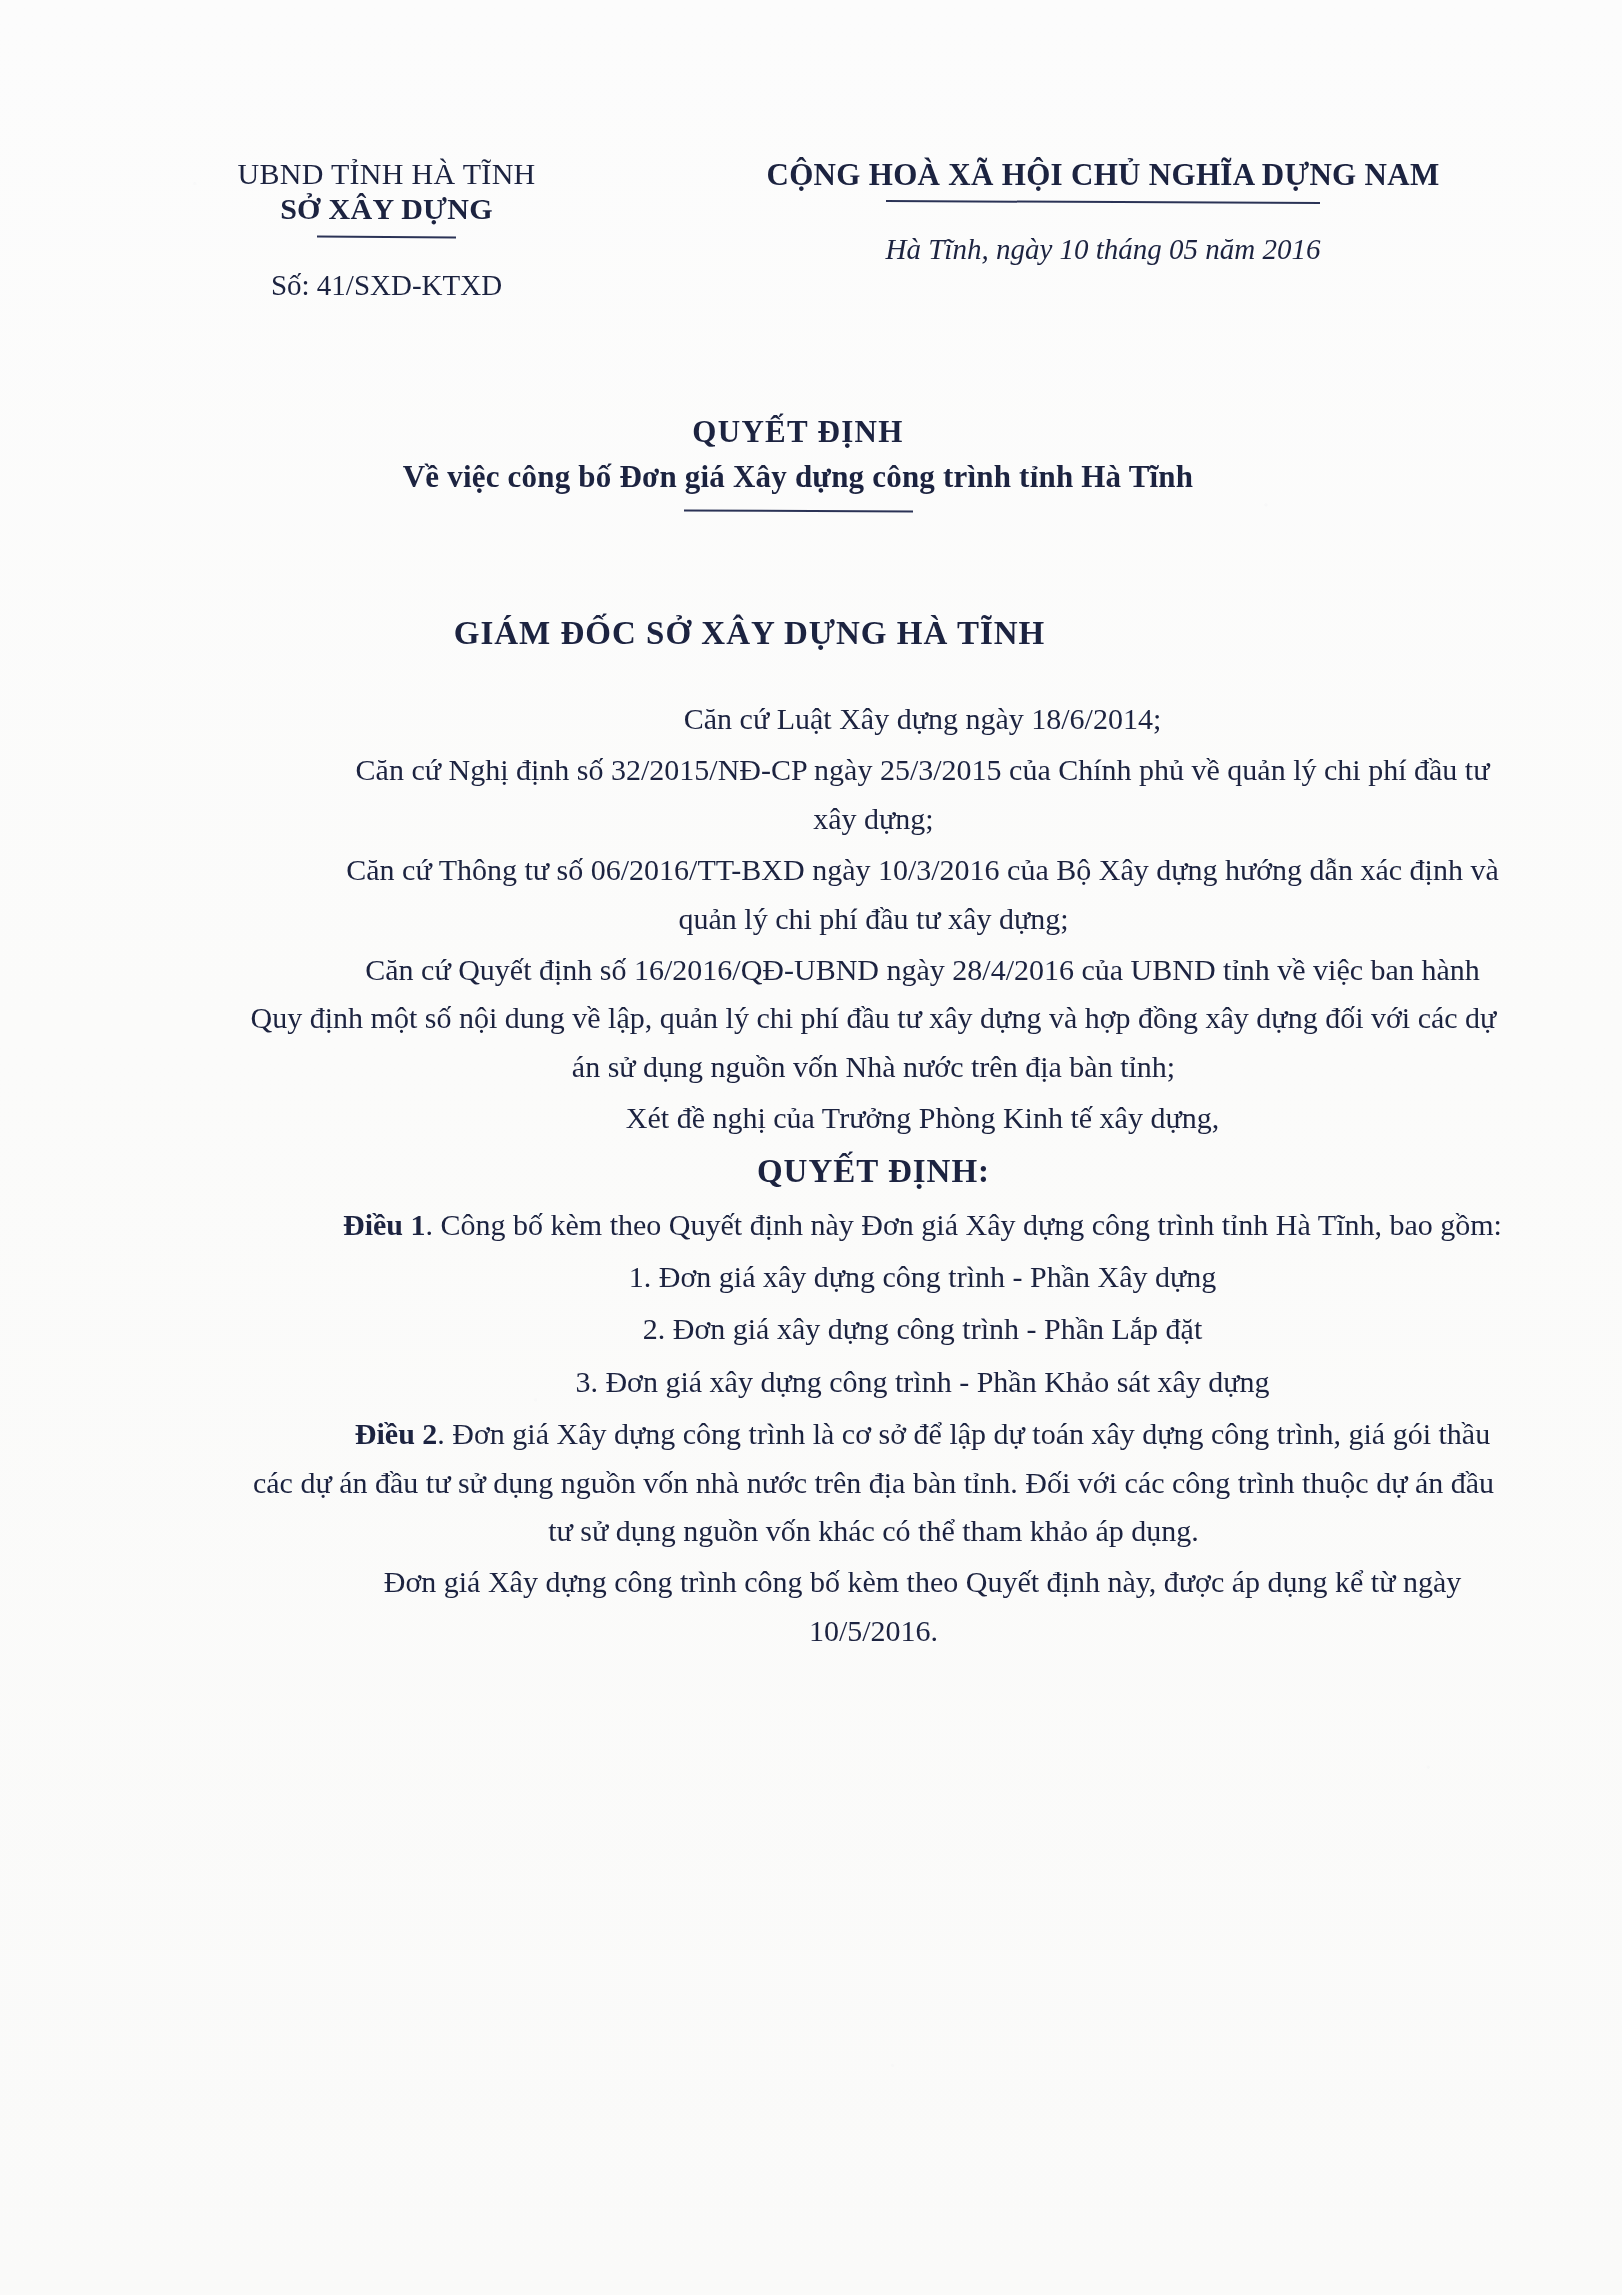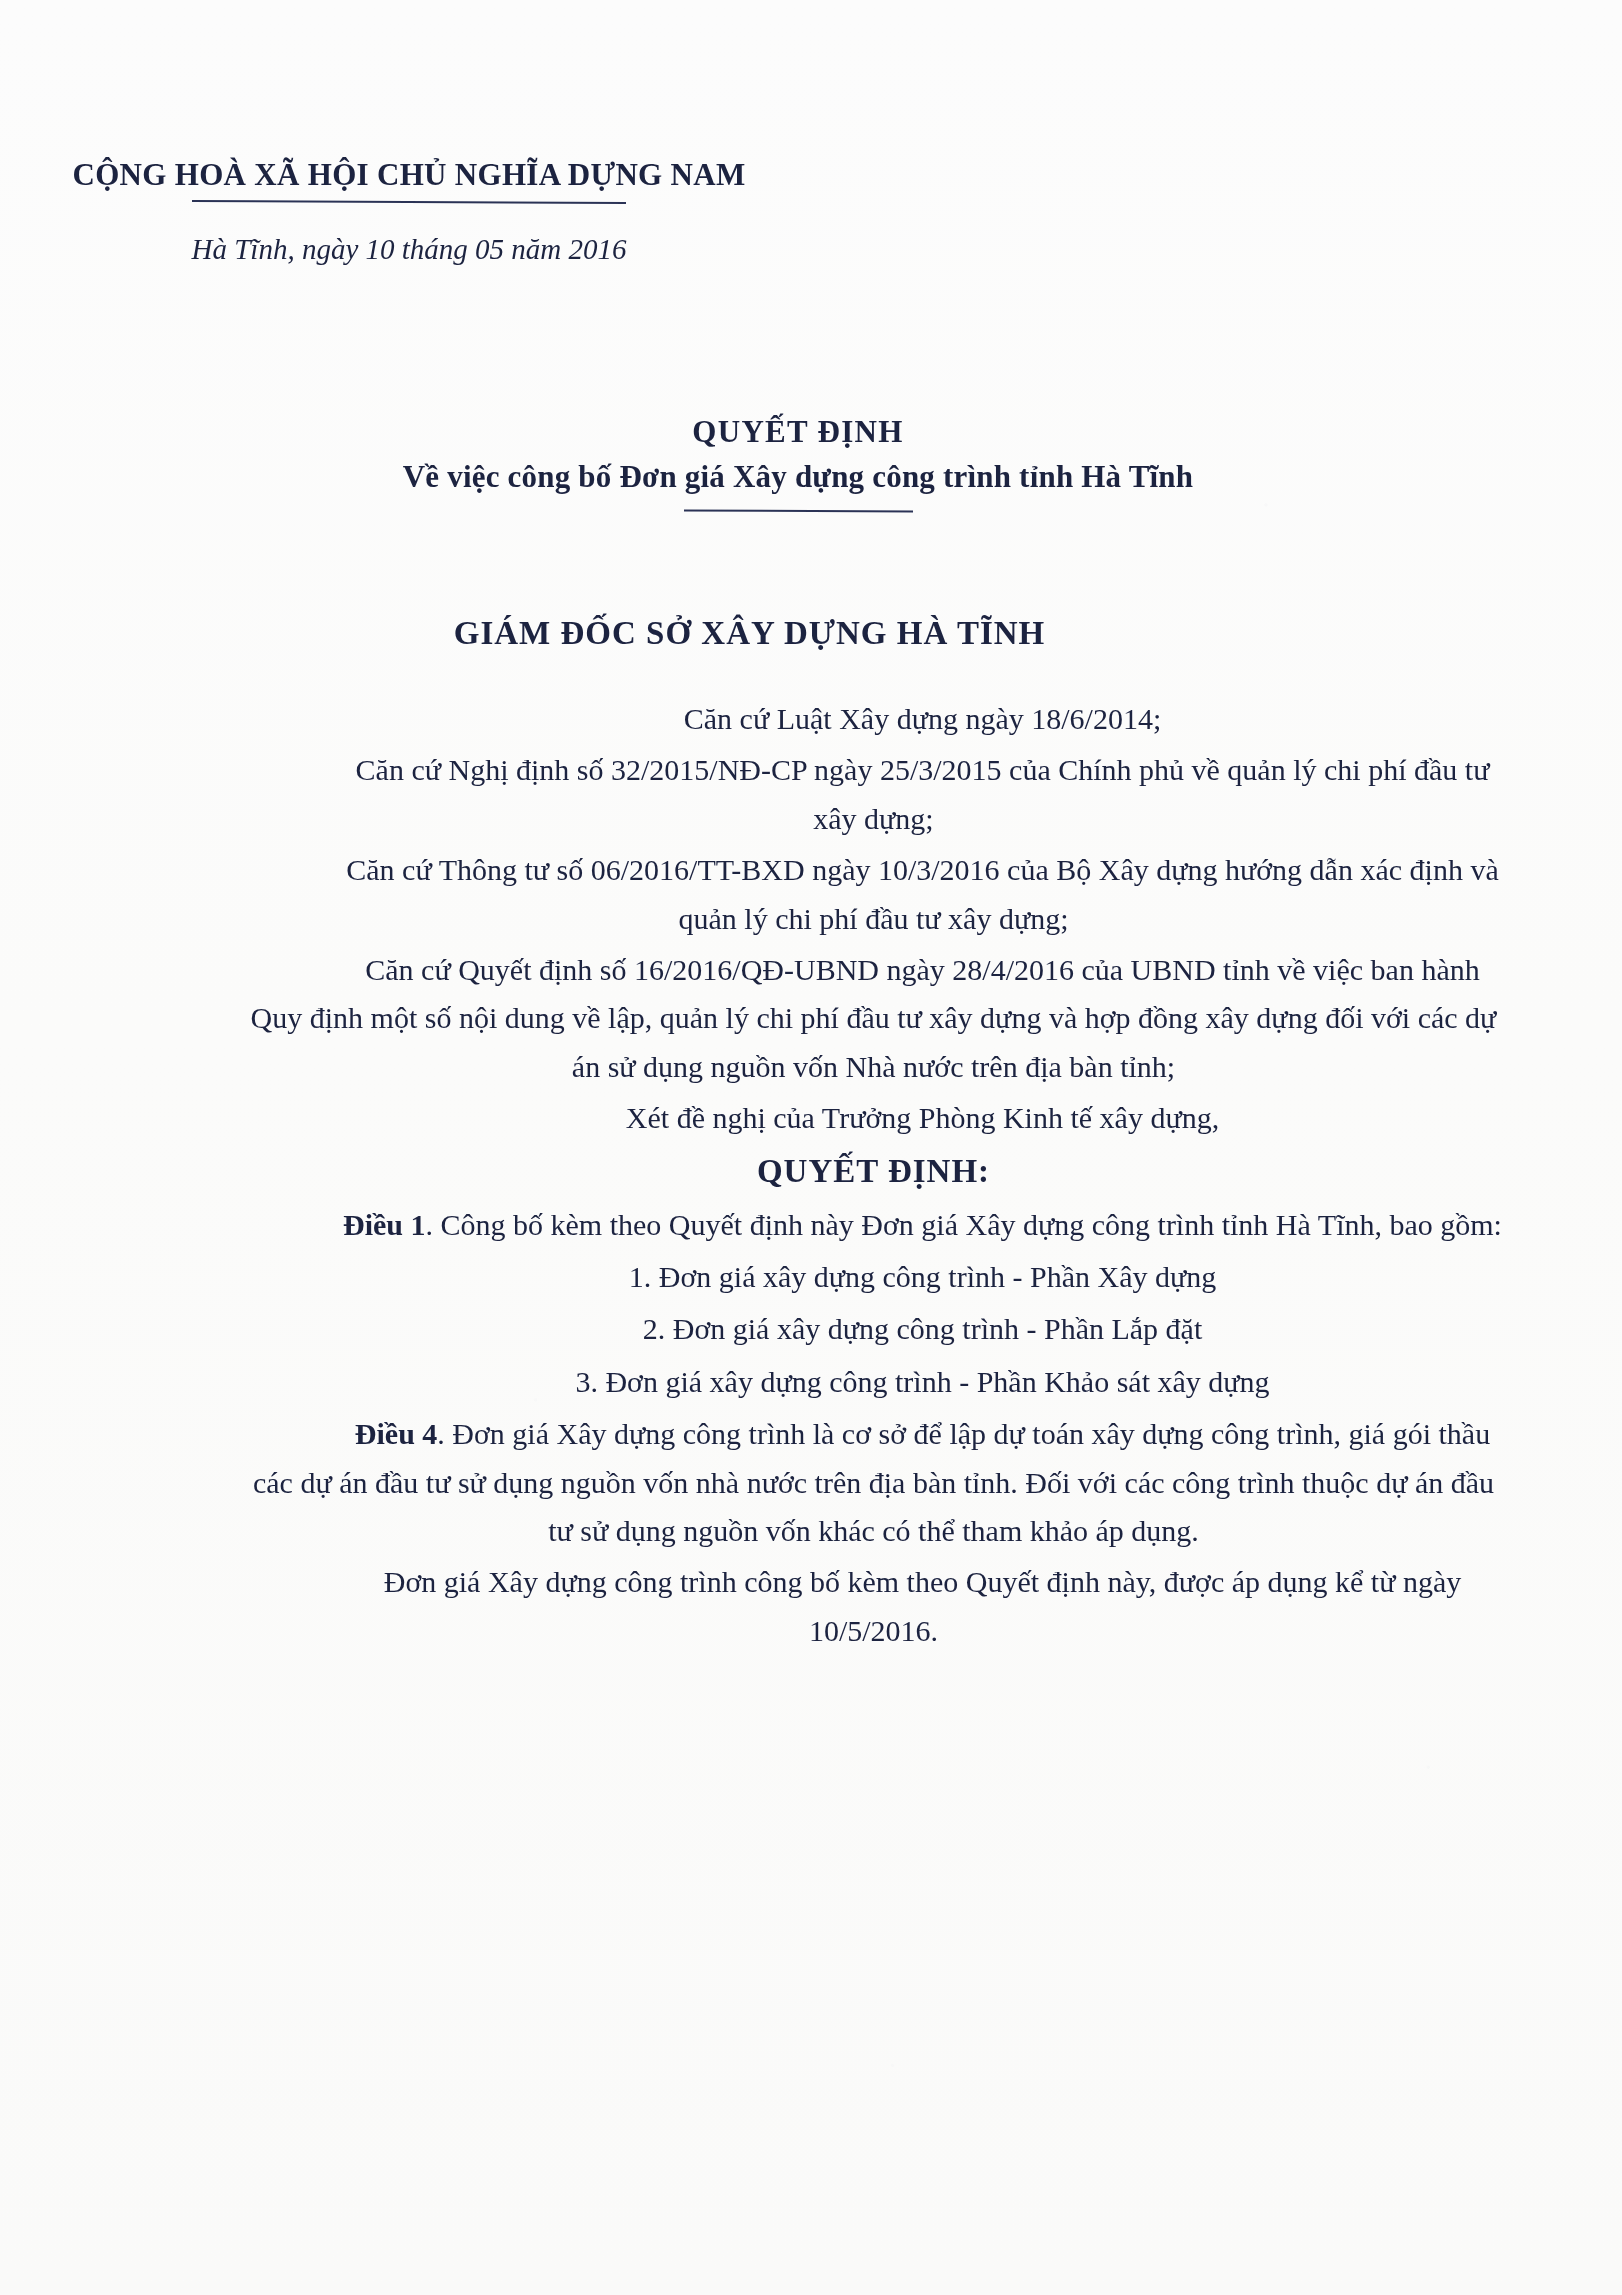--- a/index.html
+++ b/index.html
@@ -186,20 +186,26 @@
   }
 </style>
 </head>
 <body>
 
 <div class="page">
   <div class="sheet">
 
     <div class="header">
 
+      <div class="hdr-left">
+        <div class="org-line1">UBND TỈNH HÀ TĨNH</div>
+        <div class="org-line2">SỞ XÂY DỰNG</div>
+        <div class="rule-left"></div>
+        <div class="doc-number">Số: 41/SXD-KTXD</div>
+      </div>
 
       <div class="hdr-right">
         <div class="nation-line">CỘNG HOÀ XÃ HỘI CHỦ NGHĨA DỰNG NAM</div>
         <div class="rule-right"></div>
         <div class="place-date">Hà Tĩnh, ngày 10 tháng 05 năm 2016</div>
       </div>
 
     </div>
 
     <div class="title-block">
@@ -219,21 +225,21 @@
       <p>Xét đề nghị của Trưởng Phòng Kinh tế xây dựng,</p>
 
       <p class="decide-heading">QUYẾT ĐỊNH:</p>
 
       <p><span class="art-label">Điều 1</span><span>. Công bố kèm theo Quyết định này Đơn giá Xây dựng công trình tỉnh Hà Tĩnh, bao gồm:</span></p>
 
       <p class="listitem">1. Đơn giá xây dựng công trình - Phần Xây dựng</p>
       <p class="listitem">2. Đơn giá xây dựng công trình - Phần Lắp đặt</p>
       <p class="listitem">3. Đơn giá xây dựng công trình - Phần Khảo sát xây dựng</p>
 
-      <p><span class="art-label">Điều 4</span><span>. Đơn giá Xây dựng công trình là cơ sở để lập dự toán xây dựng công trình, giá gói thầu các dự án đầu tư sử dụng nguồn vốn nhà nước trên địa bàn tỉnh. Đối với các công trình thuộc dự án đầu tư sử dụng nguồn vốn khác có thể tham khảo áp dụng.</span></p>
+      <p><span class="art-label">Điều 2</span><span>. Đơn giá Xây dựng công trình là cơ sở để lập dự toán xây dựng công trình, giá gói thầu các dự án đầu tư sử dụng nguồn vốn nhà nước trên địa bàn tỉnh. Đối với các công trình thuộc dự án đầu tư sử dụng nguồn vốn khác có thể tham khảo áp dụng.</span></p>
 
       <p>Đơn giá Xây dựng công trình công bố kèm theo Quyết định này, được áp dụng kể từ ngày 10/5/2016.</p>
 
     </div>
 
   </div>
 </div>
 
 
 </body></html>

